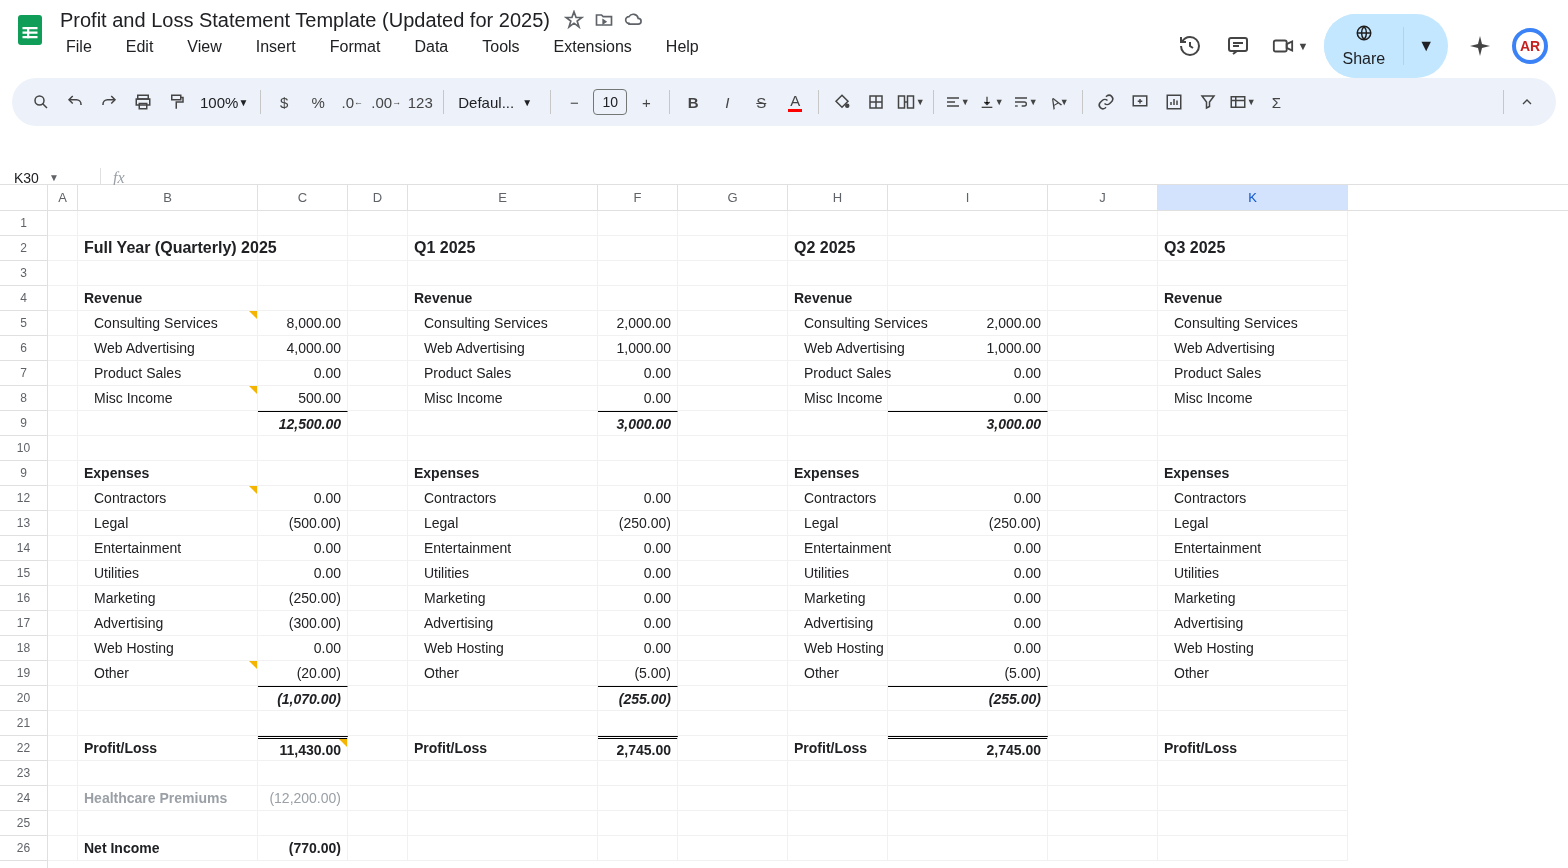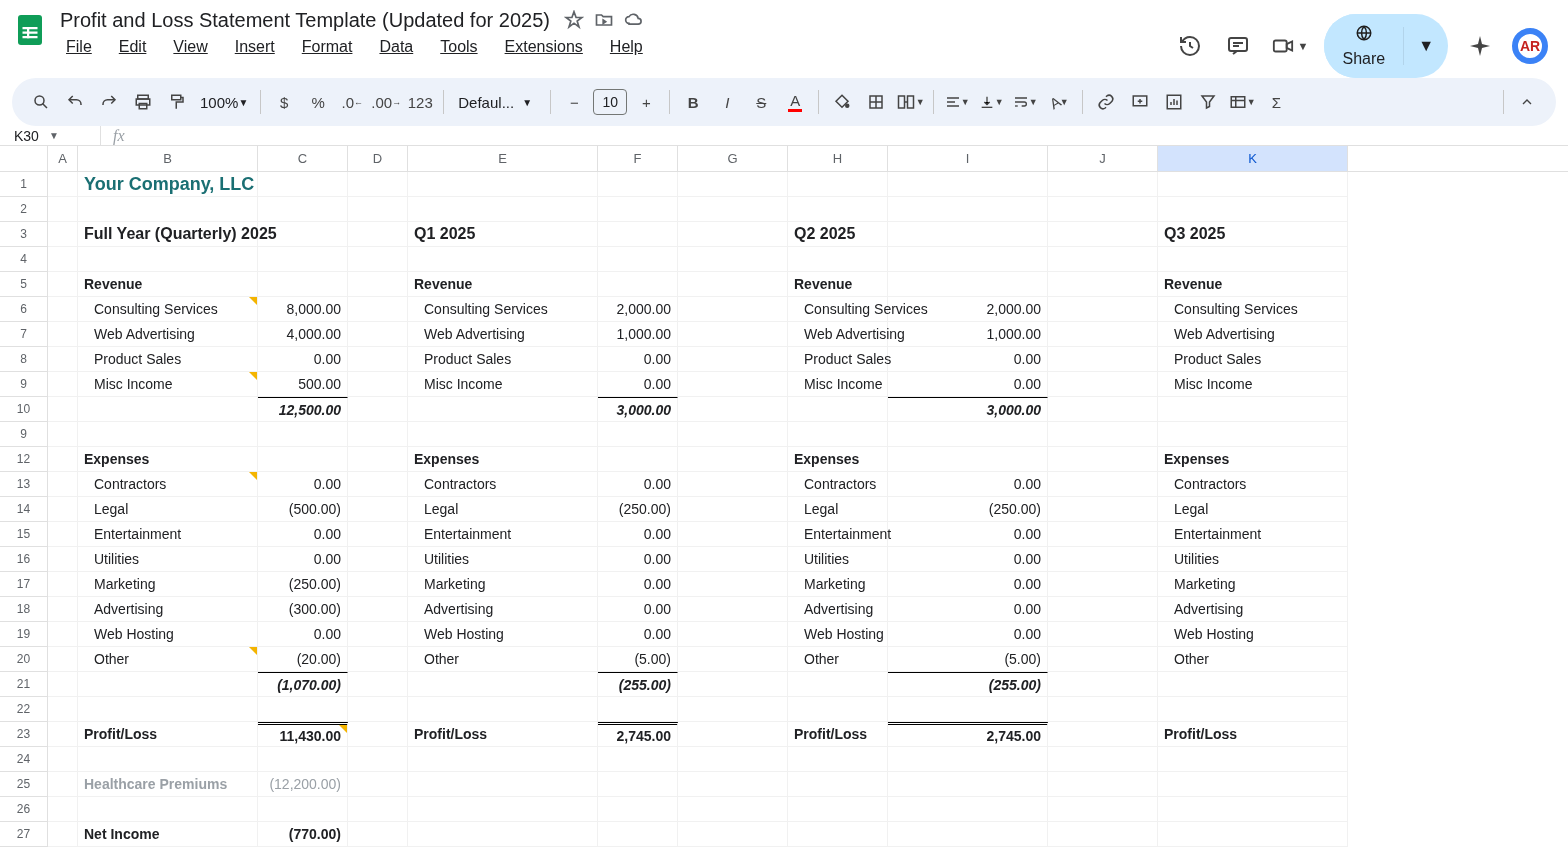--- a/index.html
+++ b/index.html
@@ -6,43 +6,43 @@
 body { background:#fff; width:1568px; height:868px; overflow:hidden; color:#202124; }
 
 
 .titlebar { display:flex; align-items:flex-start; padding:8px 12px 0 8px; }
 .app-icon { width:44px; height:44px; display:flex; align-items:center; justify-content:center; }
 .app-icon svg { width:36px; height:36px; }
 .title-zone { flex:1; padding-left:4px; }
 .doc-title-row { display:flex; align-items:center; gap:10px; height:24px; }
 .doc-title { font-size:20px; color:#202124; cursor:text; padding:2px 4px; }
 .title-icon { color:#5f6368; cursor:pointer; display:flex; align-items:center; }
-.menubar { display:flex; gap:7px; padding:2px 0 6px 0;text-decoration:underline; }
+.menubar { display:flex; gap:14px; padding:2px 0 6px 0; }
 .menu-item { font-size:16px; color:#202124; padding:4px 10px; border-radius:4px; cursor:pointer; }
 .right-tools { display:flex; align-items:center; gap:16px; padding-right:8px; padding-top:6px; }
 .rt-btn { width:32px; height:32px; display:flex; align-items:center; justify-content:center; color:#444; cursor:pointer; border-radius:50%; }
 .meet-btn { display:flex; align-items:center; gap:2px; cursor:pointer; }
 .share-btn { background:#c2e7ff; border-radius:40px; padding:10px 18px; display:flex; align-items:center; gap:8px; font-size:16px; font-weight:500; cursor:pointer; }
 .share-split { display:flex; align-items:center; background:#c2e7ff; border-radius:40px; overflow:hidden; }
 .share-split .share-btn { border-radius:0;flex-direction:column; }
 .share-split .share-drop { padding:10px 14px; cursor:pointer; border-left:1px solid rgba(0,0,0,0.08); }
-.avatar { width:36px; height:36px; border-radius:50%; border:6px solid #3b82f6; display:flex; align-items:center; justify-content:center; font-size:14px; font-weight:bold; color:#c5221f; background:#fff; }
+.avatar { width:36px; height:36px; border-radius:50%; border:4px solid #3b82f6; display:flex; align-items:center; justify-content:center; font-size:14px; font-weight:bold; color:#c5221f; background:#fff; }
 
 
 .toolbar-wrap { padding:0 12px 0 12px; }
 .toolbar { background:#edf2fa; border-radius:28px; height:48px; display:flex; align-items:center; padding:0 14px; gap:4px; }
 .tbtn { min-width:30px; height:32px; display:flex; align-items:center; justify-content:center; color:#444; cursor:pointer; border-radius:4px; font-size:15px; }
 .tsep { width:1px; height:24px; background:#c7c7c7; margin:0 4px; }
 .zoom-box { font-size:15px; display:flex; align-items:center; padding:0 4px; cursor:pointer; }
 .font-box { font-size:15px; display:flex; align-items:center; gap:8px; padding:0 6px; cursor:pointer; min-width:90px; }
 .size-num { border:1px solid #747775; border-radius:4px; width:34px; height:26px; display:flex; align-items:center; justify-content:center; font-size:14px; }
 .toolbar-right { margin-left:auto; }
 
 
-.fxbar { display:flex; align-items:center; border-bottom:1px solid #e0e0e0; height:20px; }
+.fxbar { display:flex; align-items:center; border-bottom:1px solid #e0e0e0; height:14px;margin-top:45px; }
 .name-box { width:100px; font-size:14px; padding-left:14px; display:flex; align-items:center; gap:10px; }
 .name-drop { font-size:10px; color:#5f6368; }
 .fxsep { width:1px; height:20px; background:#e0e0e0; margin-right:12px; }
 .fx-icon { font-style:italic; color:#9aa0a6; font-size:16px; font-family:serif; }
 
 
 .sheet { position:relative; }
 .col-headers { display:flex; height:26px; background:#fff; border-bottom:1px solid #e0e0e0; font-size:13px; color:#5f6368; }
 .rowhead-col { width:48px; border-right:1px solid #e0e0e0; }
 .col-head { border-right:1px solid #e0e0e0; display:flex; align-items:center; justify-content:center; cursor:pointer; }
@@ -362,33 +362,20 @@
         <div class="row-head">22</div>
         <div class="row-head">23</div>
         <div class="row-head">24</div>
         <div class="row-head">25</div>
         <div class="row-head">26</div>
         <div class="row-head">27</div>
       </div>
     <div class="cells" id="cells">
         <div class="cell-row">
           <div class="cell cA"></div>
-          <div class="cell cB company-name">Your Company, LLC</div>
-          <div class="cell cC"></div>
-          <div class="cell cD"></div>
-          <div class="cell cE"></div>
-          <div class="cell cF"></div>
-          <div class="cell cG"></div>
-          <div class="cell cH"></div>
-          <div class="cell cI"></div>
-          <div class="cell cJ"></div>
-          <div class="cell cK"></div>
-        </div>
-        <div class="cell-row">
-          <div class="cell cA"></div>
           <div class="cell cB"></div>
           <div class="cell cC"></div>
           <div class="cell cD"></div>
           <div class="cell cE"></div>
           <div class="cell cF"></div>
           <div class="cell cG"></div>
           <div class="cell cH"></div>
           <div class="cell cI"></div>
           <div class="cell cJ"></div>
           <div class="cell cK"></div>

